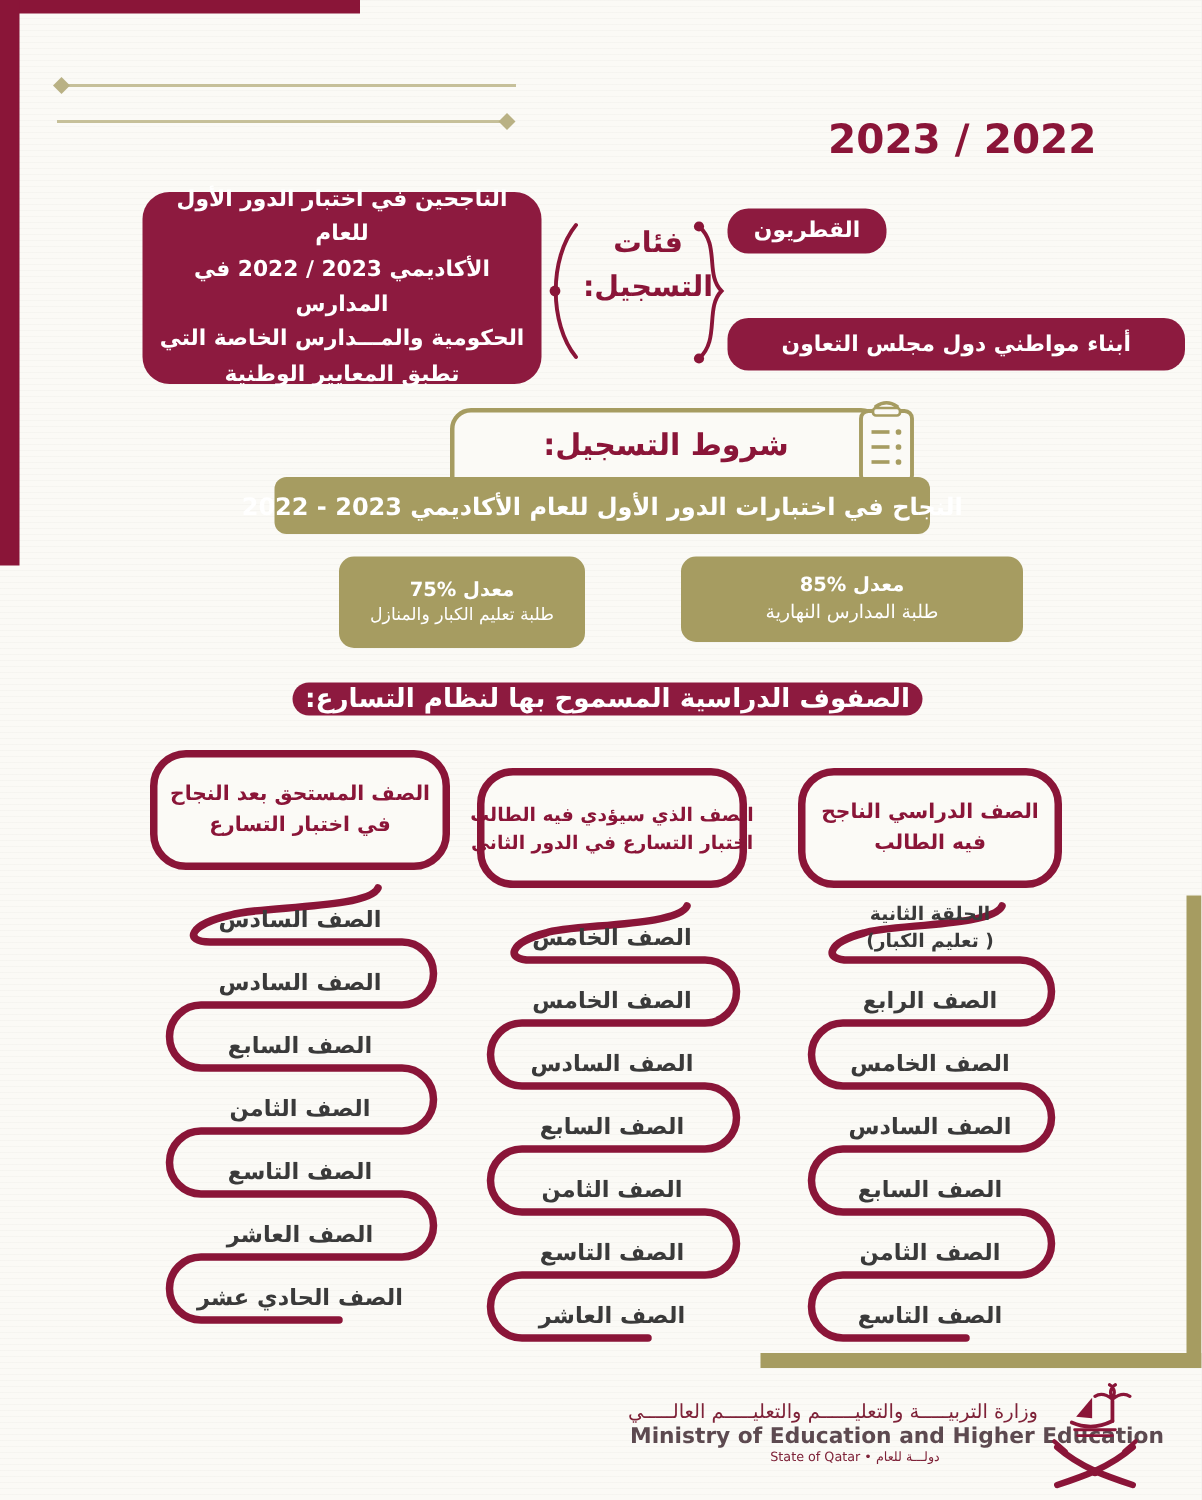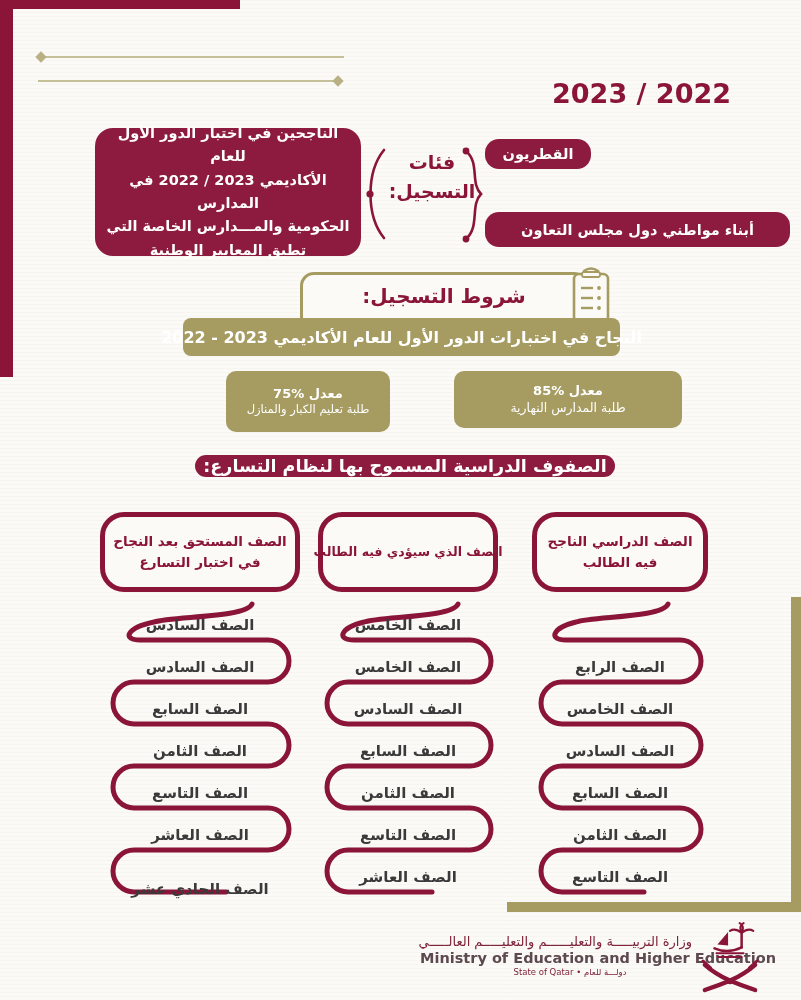--- a/index.html
+++ b/index.html
@@ -142,59 +142,62 @@
   <div class="abs grades-bar" style="left:195px;top:455px;width:420px;height:22px;" dir="rtl">الصفوف الدراسية المسموح بها لنظام التسارع:</div>
 
   <div class="col" style="left:532px;top:512px;width:176px;height:400px;">
     <div class="col-header" dir="rtl">
       <div class="hl">الصف الدراسي الناجح</div>
       <div class="hl">فيه الطالب</div>
     </div>
     <svg class="serp" width="176" height="310" viewBox="0 0 176 310">
       <path d="M 136,4 C 130,18 60,16 44,22 C 20,28 16,40 34,40 L 148,40 A 21 21 0 0 1 148,82 L 30,82 A 21 21 0 0 0 30,124 L 148,124 A 21 21 0 0 1 148,166 L 30,166 A 21 21 0 0 0 30,208 L 148,208 A 21 21 0 0 1 148,250 L 30,250 A 21 21 0 0 0 30,292 L 112,292" fill="none" stroke="#8A1538" stroke-width="5" stroke-linecap="round"></path>
     </svg>
+    <div class="item two-line" style="top:88px;" dir="rtl">الحلقة الثانية
+( تعليم الكبار)</div>
     <div class="item" style="top:143px;" dir="rtl">الصف الرابع</div>
     <div class="item" style="top:185px;" dir="rtl">الصف الخامس</div>
     <div class="item" style="top:227px;" dir="rtl">الصف السادس</div>
     <div class="item" style="top:269px;" dir="rtl">الصف السابع</div>
     <div class="item" style="top:311px;" dir="rtl">الصف الثامن</div>
     <div class="item" style="top:353px;" dir="rtl">الصف التاسع</div>
   </div>
 
   <div class="col" style="left:318px;top:512px;width:180px;height:400px;">
     <div class="col-header" dir="rtl">
       <div class="hl" style="font-size:12.5px;">الصف الذي سيؤدي فيه الطالب</div>
+      <div class="hl" style="font-size:12.5px;">اختبار التسارع في الدور الثاني</div>
     </div>
     <svg class="serp" width="180" height="310" viewBox="0 0 180 310">
       <path d="M 140,4 C 134,18 62,16 46,22 C 22,28 18,40 36,40 L 152,40 A 21 21 0 0 1 152,82 L 30,82 A 21 21 0 0 0 30,124 L 152,124 A 21 21 0 0 1 152,166 L 30,166 A 21 21 0 0 0 30,208 L 152,208 A 21 21 0 0 1 152,250 L 30,250 A 21 21 0 0 0 30,292 L 114,292" fill="none" stroke="#8A1538" stroke-width="5" stroke-linecap="round"></path>
     </svg>
     <div class="item" style="top:101px;" dir="rtl">الصف الخامس</div>
     <div class="item" style="top:143px;" dir="rtl">الصف الخامس</div>
     <div class="item" style="top:185px;" dir="rtl">الصف السادس</div>
     <div class="item" style="top:227px;" dir="rtl">الصف السابع</div>
     <div class="item" style="top:269px;" dir="rtl">الصف الثامن</div>
     <div class="item" style="top:311px;" dir="rtl">الصف التاسع</div>
     <div class="item" style="top:353px;" dir="rtl">الصف العاشر</div>
   </div>
 
-  <div class="col" style="left:100px;top:512px;width:200px;height:400px;">
+  <div class="col" style="left:100px;top:500px;width:200px;height:400px;">
     <div class="col-header" dir="rtl">
       <div class="hl">الصف المستحق بعد النجاح</div>
       <div class="hl">في اختبار التسارع</div>
     </div>
     <svg class="serp" width="200" height="310" viewBox="0 0 200 310">
       <path d="M 152,4 C 146,18 72,16 54,22 C 26,28 22,40 40,40 L 168,40 A 21 21 0 0 1 168,82 L 34,82 A 21 21 0 0 0 34,124 L 168,124 A 21 21 0 0 1 168,166 L 34,166 A 21 21 0 0 0 34,208 L 168,208 A 21 21 0 0 1 168,250 L 34,250 A 21 21 0 0 0 34,292 L 126,292" fill="none" stroke="#8A1538" stroke-width="5" stroke-linecap="round"></path>
     </svg>
     <div class="item" style="top:101px;" dir="rtl">الصف السادس</div>
     <div class="item" style="top:143px;" dir="rtl">الصف السادس</div>
     <div class="item" style="top:185px;" dir="rtl">الصف السابع</div>
     <div class="item" style="top:227px;" dir="rtl">الصف الثامن</div>
     <div class="item" style="top:269px;" dir="rtl">الصف التاسع</div>
     <div class="item" style="top:311px;" dir="rtl">الصف العاشر</div>
-    <div class="item" style="top:353px;margin-top:12px;" dir="rtl">الصف الحادي عشر</div>
+    <div class="item" style="top:353px;" dir="rtl">الصف الحادي عشر</div>
   </div>
 
   <div class="abs footer-text" style="left:420px;top:934px;width:272px;">
     <div class="f-ar" dir="rtl">وزارة التربيـــــة والتعليــــــم والتعليـــــم العالـــــي</div>
     <div class="f-en">Ministry of Education and Higher Education</div>
     <div class="f-st" dir="rtl">دولـــة للعام • State of Qatar</div>
   </div>
 
   <svg class="abs" style="left:699px;top:922px;" width="62" height="74" viewBox="0 0 64 76">
     <g fill="none" stroke="#8A1538" stroke-linecap="round">

